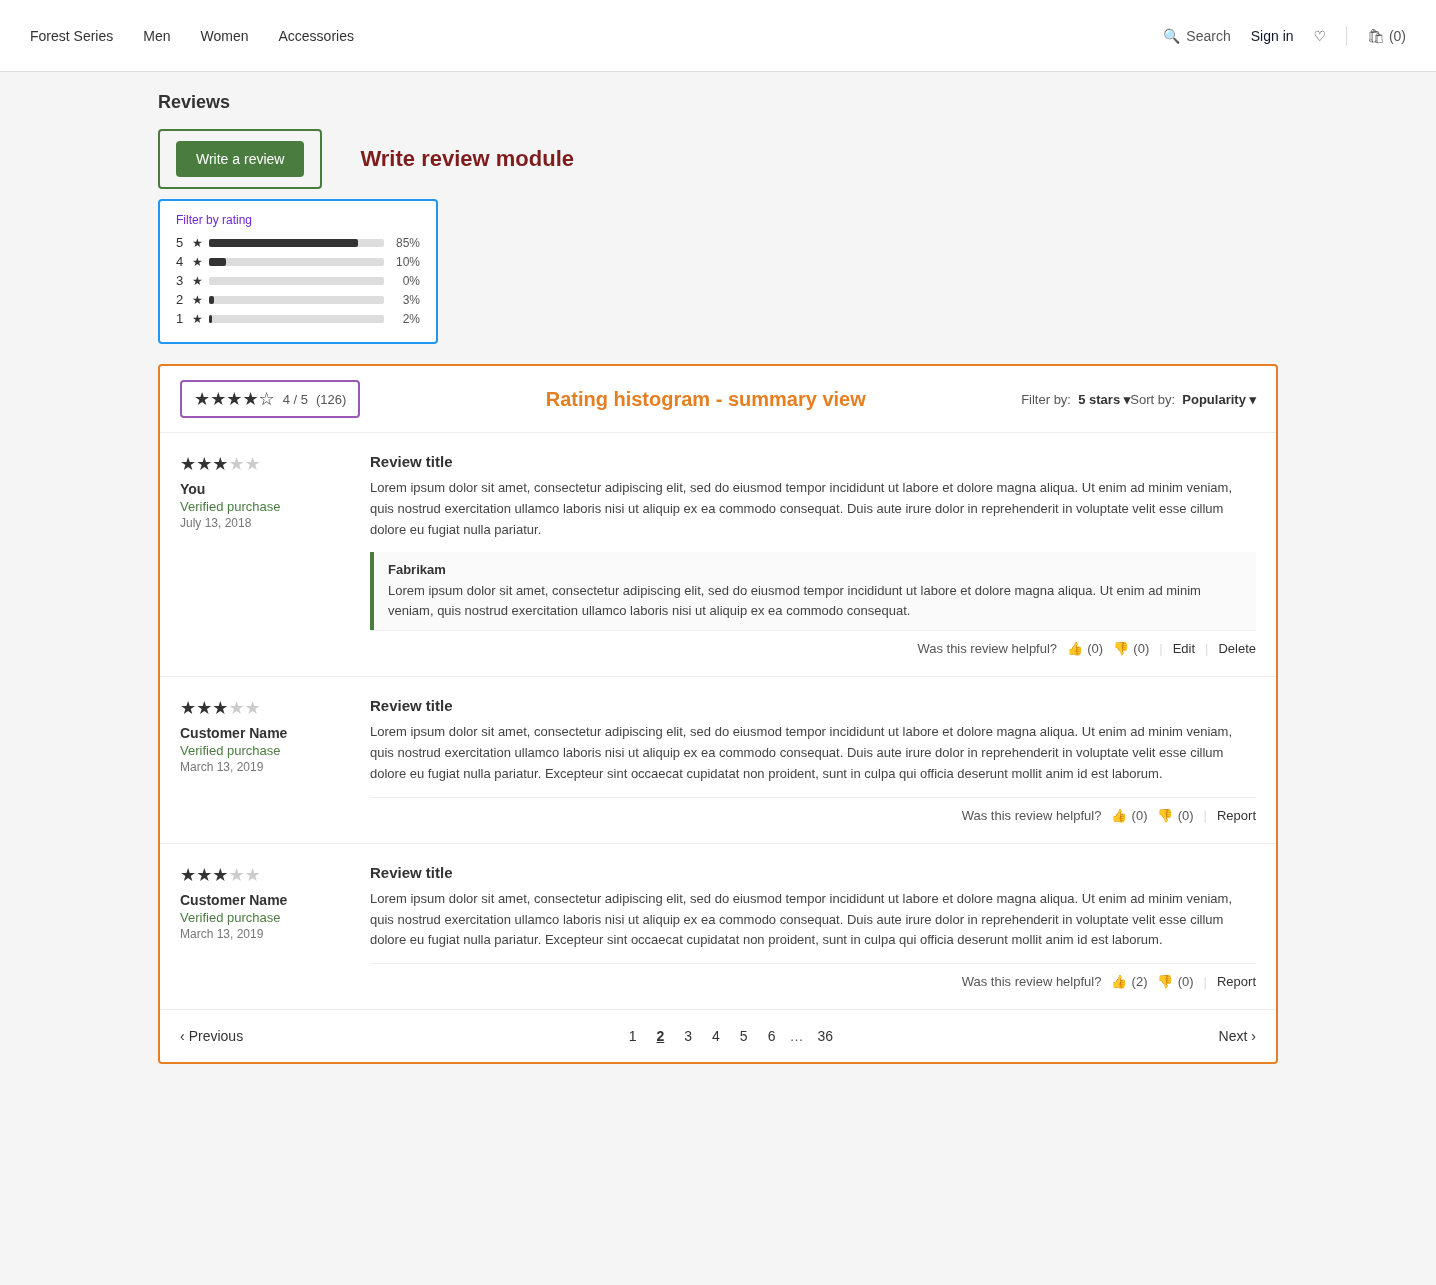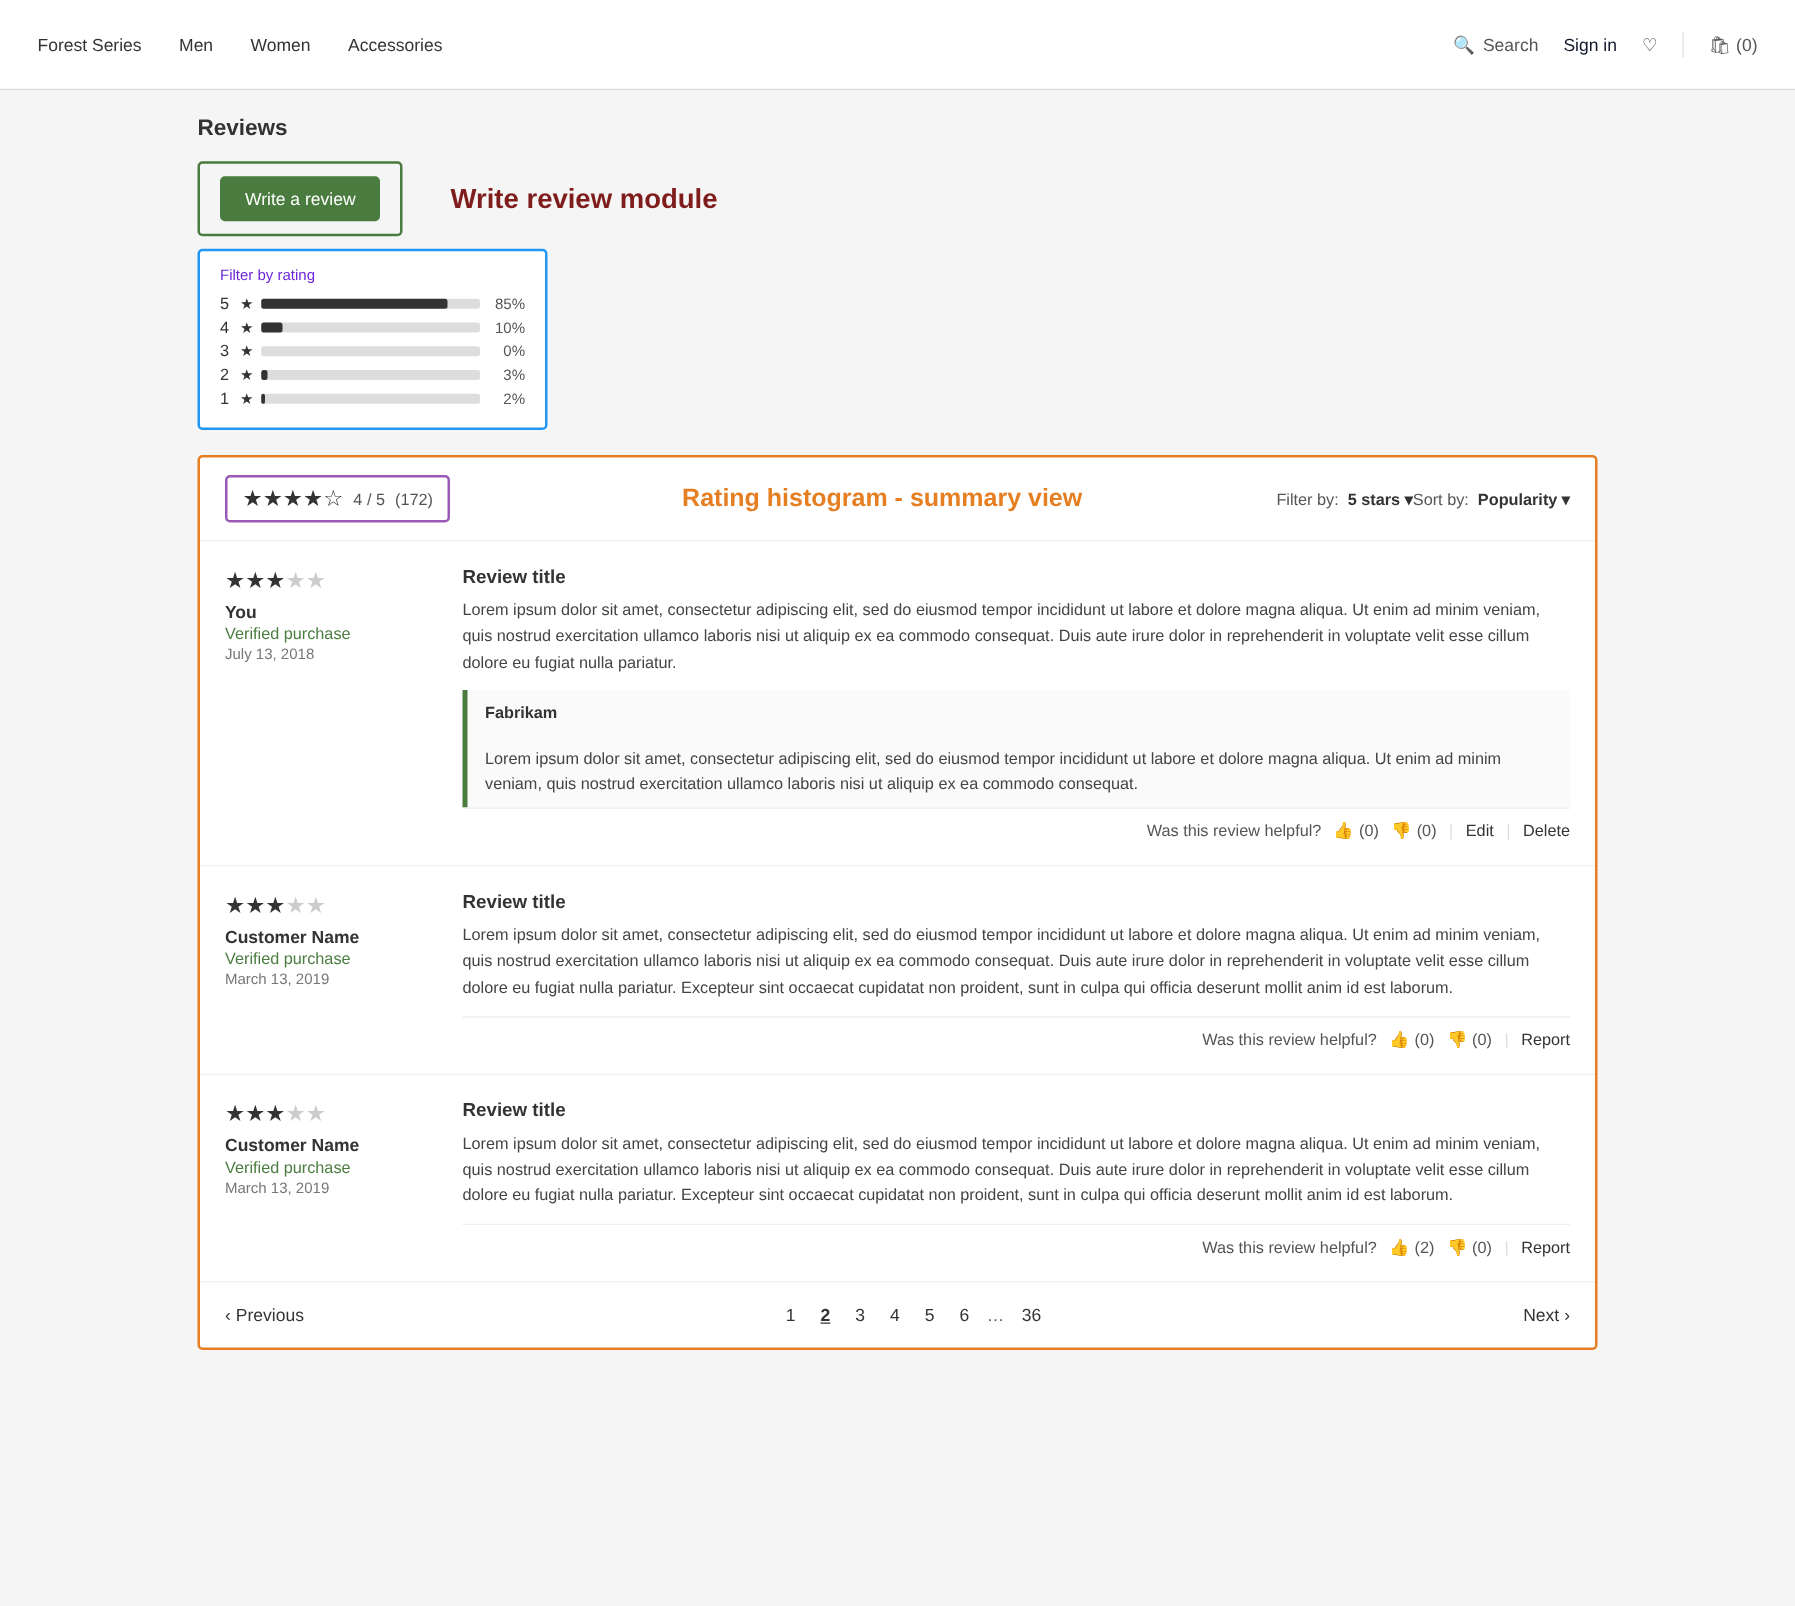--- a/index.html
+++ b/index.html
@@ -164,21 +164,21 @@
     .action-link { color: #333; cursor: pointer; text-decoration: none; }
     .thumb-group { display: flex; align-items: center; gap: 4px; }
 
     
     .response-block {
       margin-top: 12px;
       border-left: 4px solid #4a7c3f;
       padding: 10px 14px;
       background: #fafafa;
     }
-    .response-name { font-weight: 600; font-size: 13px; margin-bottom: 20px; }
+    .response-name { font-weight: 600; font-size: 13px; margin-bottom: 4px; }
     .response-text { font-size: 13px; color: #444; line-height: 1.5; }
 
     
     .pagination {
       display: flex;
       align-items: center;
       justify-content: space-between;
       padding: 16px 20px;
     }
     .page-prev, .page-next {
@@ -277,21 +277,21 @@
         </div>
     </div>
   </div>
 
   <div class="reviews-list-module">
 
     <div class="summary-bar">
       <div class="summary-stars-box">
         <span class="star-rating-display">★★★★☆</span>
         <span class="rating-fraction">4 / 5</span>
-        <span class="rating-count">(172)</span>
+        <span class="rating-count">(126)</span>
       </div>
       <span class="summary-label">Rating histogram - summary view</span>
       <div class="filter-sort-area">
         <span class="filter-item">
           <span>Filter by:</span>&nbsp;
           <strong>5 stars ▾</strong>
         </span>
         <span class="filter-item">
           <span>Sort by:</span>&nbsp;
           <strong>Popularity ▾</strong>

